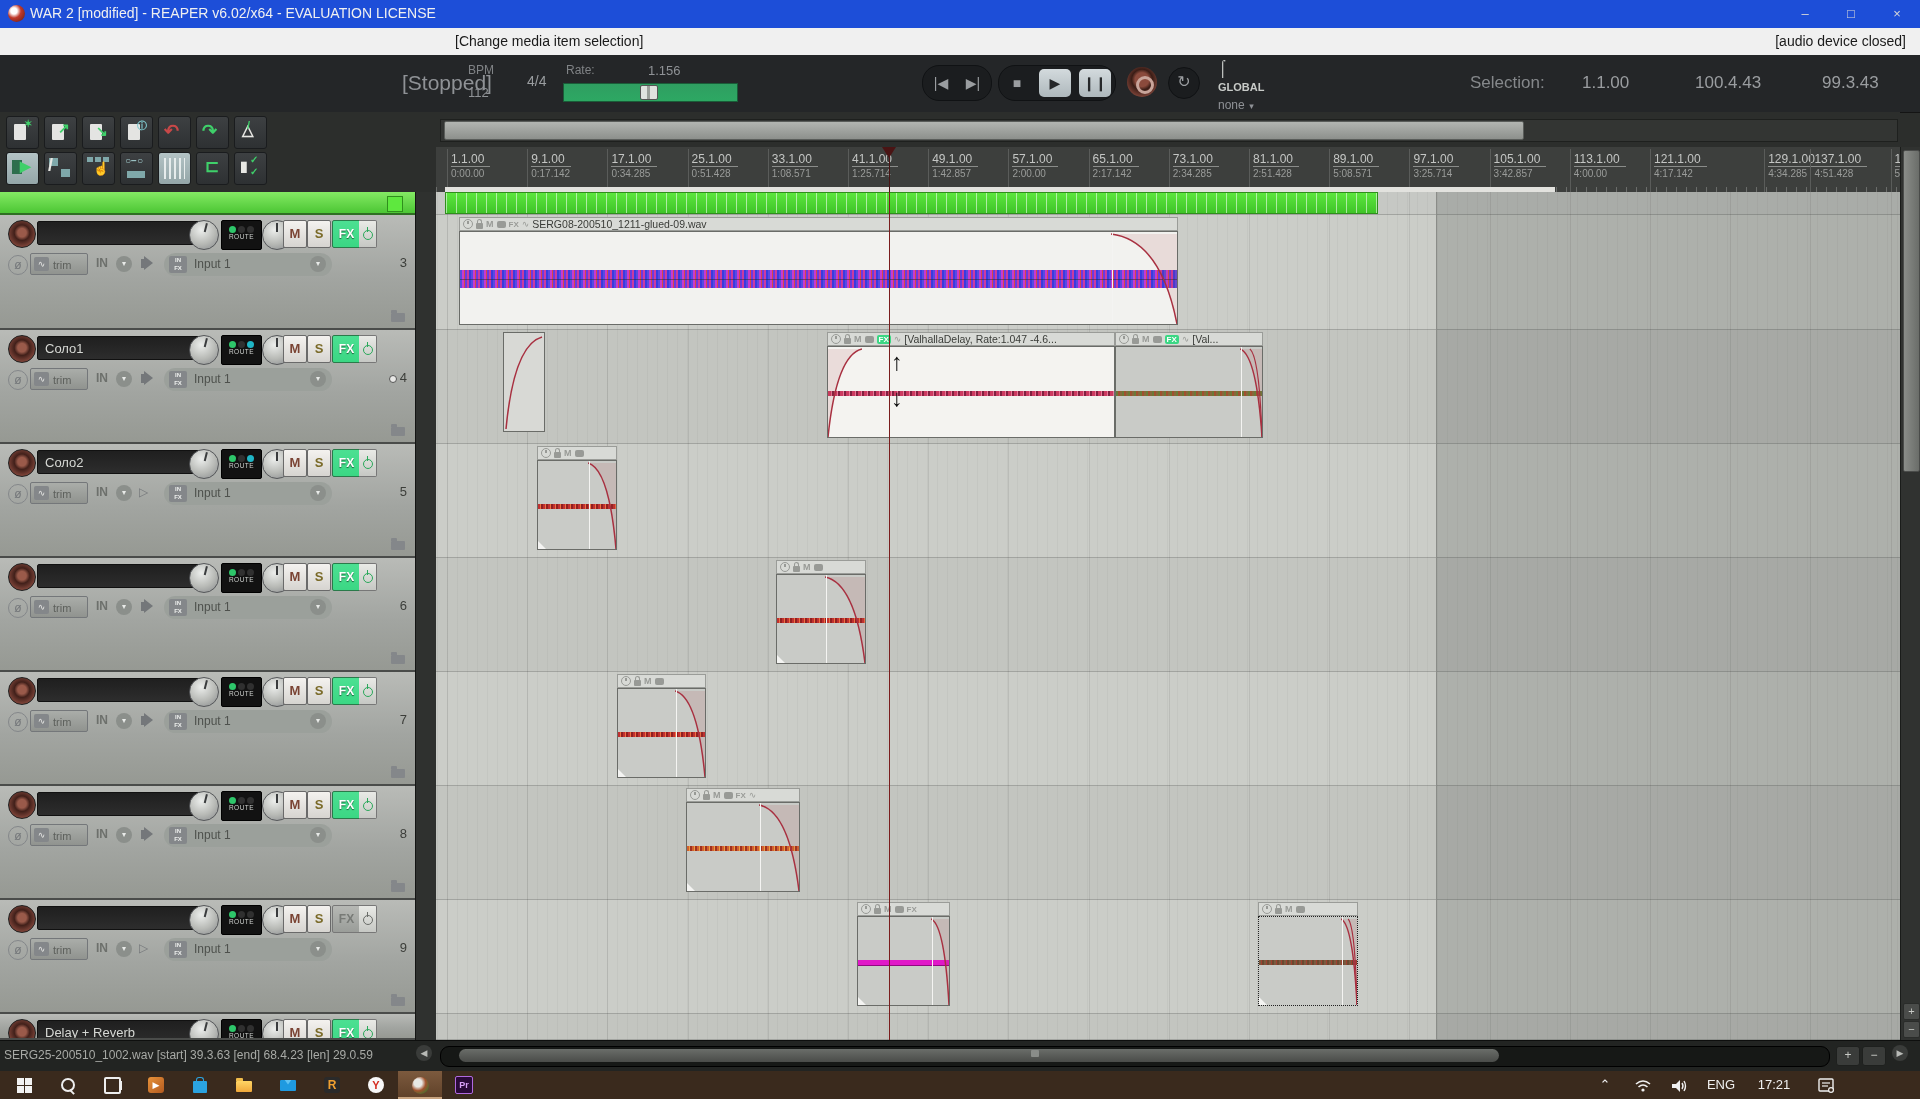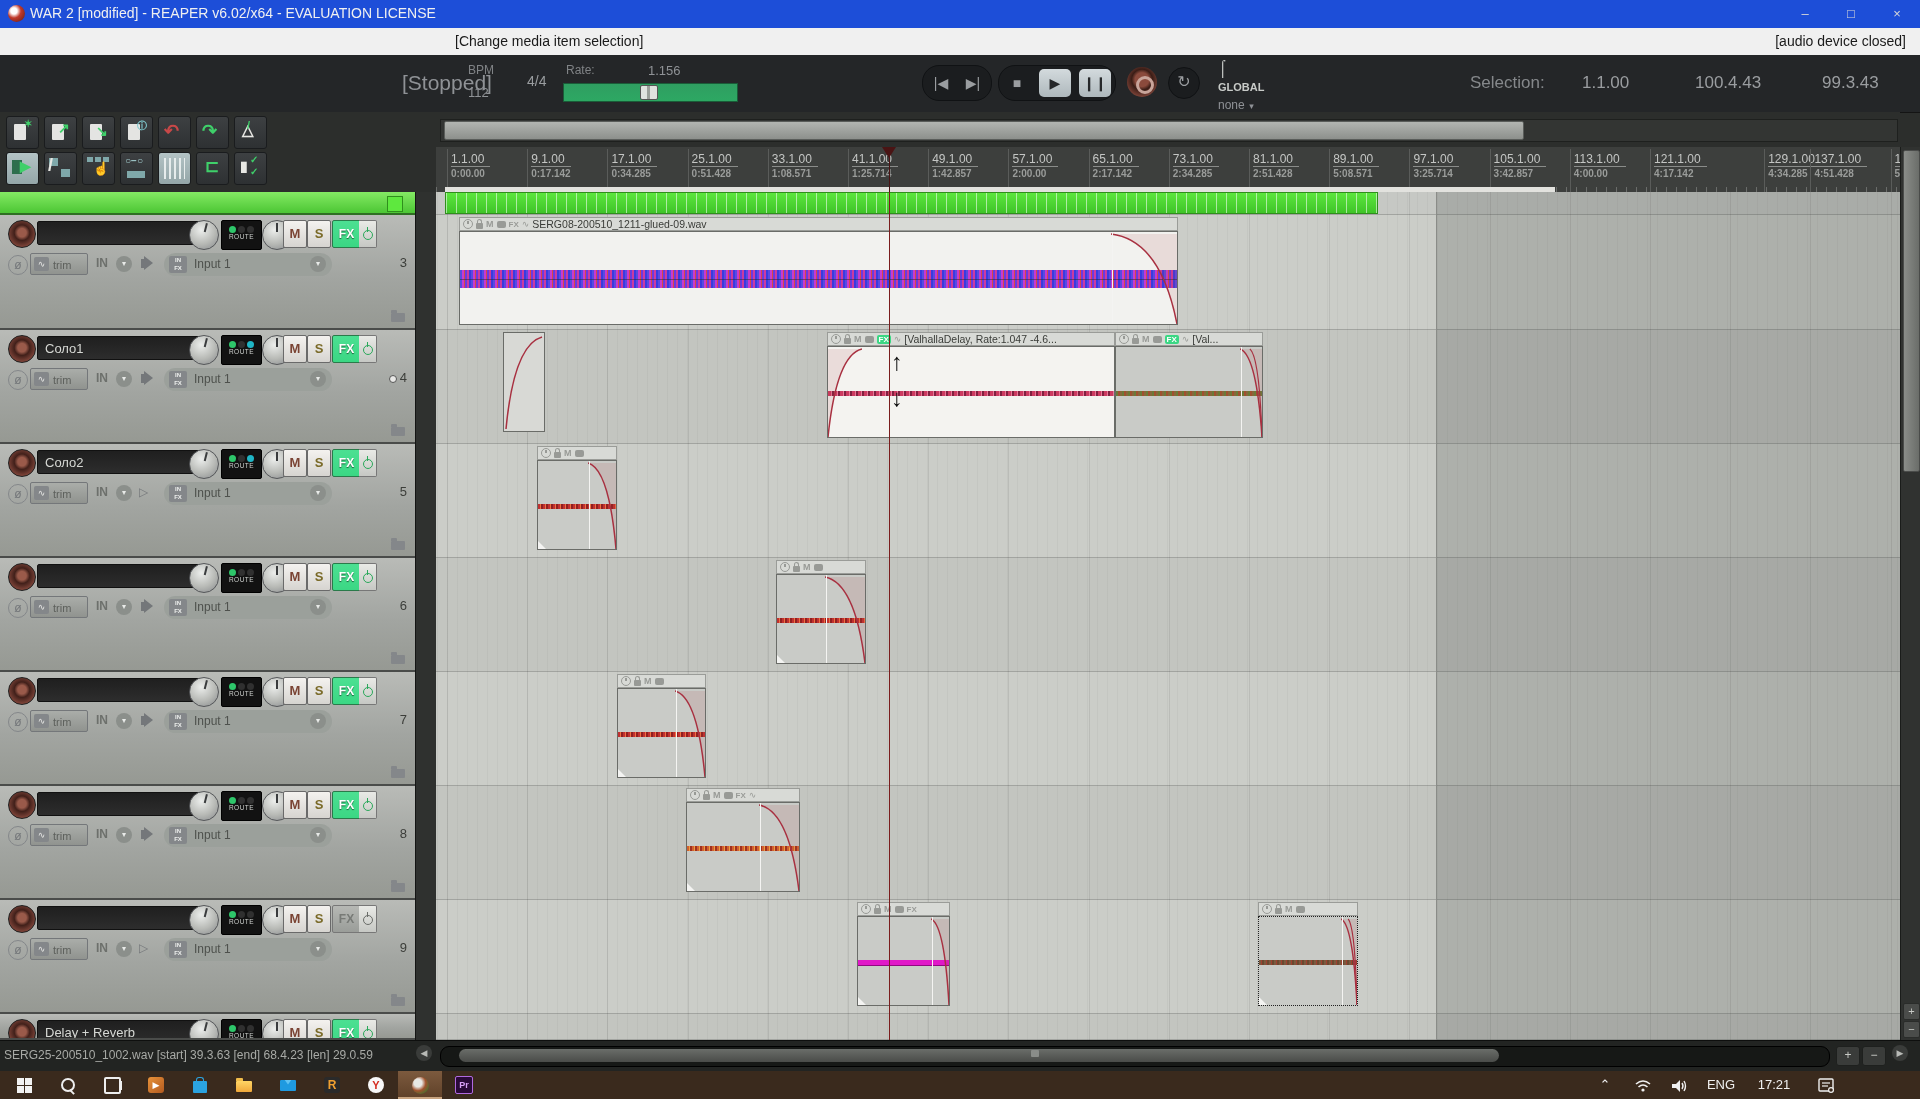--- a/index.html
+++ b/index.html
@@ -109,21 +109,21 @@
   .folder::before{content:"";position:absolute;left:0;top:-3px;width:6px;height:3px;background:#84878a;border-radius:1px 1px 0 0;}
   .gsq{position:absolute;right:12px;top:4px;width:14px;height:14px;background:#5ee83e;border:1px solid #2f8f1c;}
 
   
   #top-scroll{position:absolute;left:436px;top:112px;width:1464px;height:35px;background:#2c2e2c;}
   #top-scroll .track{position:absolute;left:4px;top:7px;width:1456px;height:21px;background:#333533;border:1px solid #1e201e;}
   #top-scroll .thumb{position:absolute;left:8px;top:9px;width:1078px;height:17px;background:linear-gradient(#b2b5b1,#8d908c);border:1px solid #5a5d5a;border-radius:2px;}
   #ruler{position:absolute;left:436px;top:147px;width:1464px;height:45px;background:#3d3f3d;border-bottom:1px solid #1a1a1a;overflow:hidden;}
   .rcell{position:absolute;top:2px;width:80px;border-left:1px solid #5a5c5a;padding-left:3px;height:43px;}
   .rbar{font-size:12px;color:#c4c6c4;border-bottom:1px solid #8a8c8a;display:inline-block;padding-right:6px;}
-  .rtime{font-size:10px;color:#9a9c9a;display:block;margin-top:1px;font-weight:bold;}
+  .rtime{font-size:10px;color:#9a9c9a;display:block;margin-top:1px;}
   #ruler-ticks{position:absolute;left:0;bottom:0;width:1464px;height:5px;
     background:repeating-linear-gradient(90deg,#6a6c6a 0 1px,transparent 1px 10px);}
   #loop-strip{position:absolute;left:9px;bottom:0;width:1110px;height:5px;background:#e2e2de;}
   #ruler-cursor{position:absolute;left:446px;top:0;width:14px;height:11px;}
   #ruler-cursor::before{content:"";position:absolute;border-left:7px solid transparent;border-right:7px solid transparent;border-top:11px solid #4a1414;}
   #arrange{position:absolute;left:436px;top:192px;width:1464px;height:848px;overflow:hidden;background:#c6c8c4;}
   .lane{position:absolute;left:0;width:1464px;border-bottom:1px solid #a2a4a0;box-sizing:border-box;}
   #gridlines{position:absolute;left:0;top:0;width:1464px;height:848px;
     background:repeating-linear-gradient(90deg,rgba(40,40,40,0.10) 11px,rgba(40,40,40,0.10) 12px,transparent 12px,transparent 91.2px),
                repeating-linear-gradient(90deg,rgba(40,40,40,0.045) 11px,rgba(40,40,40,0.045) 11.8px,transparent 11.8px,transparent 21px);}

